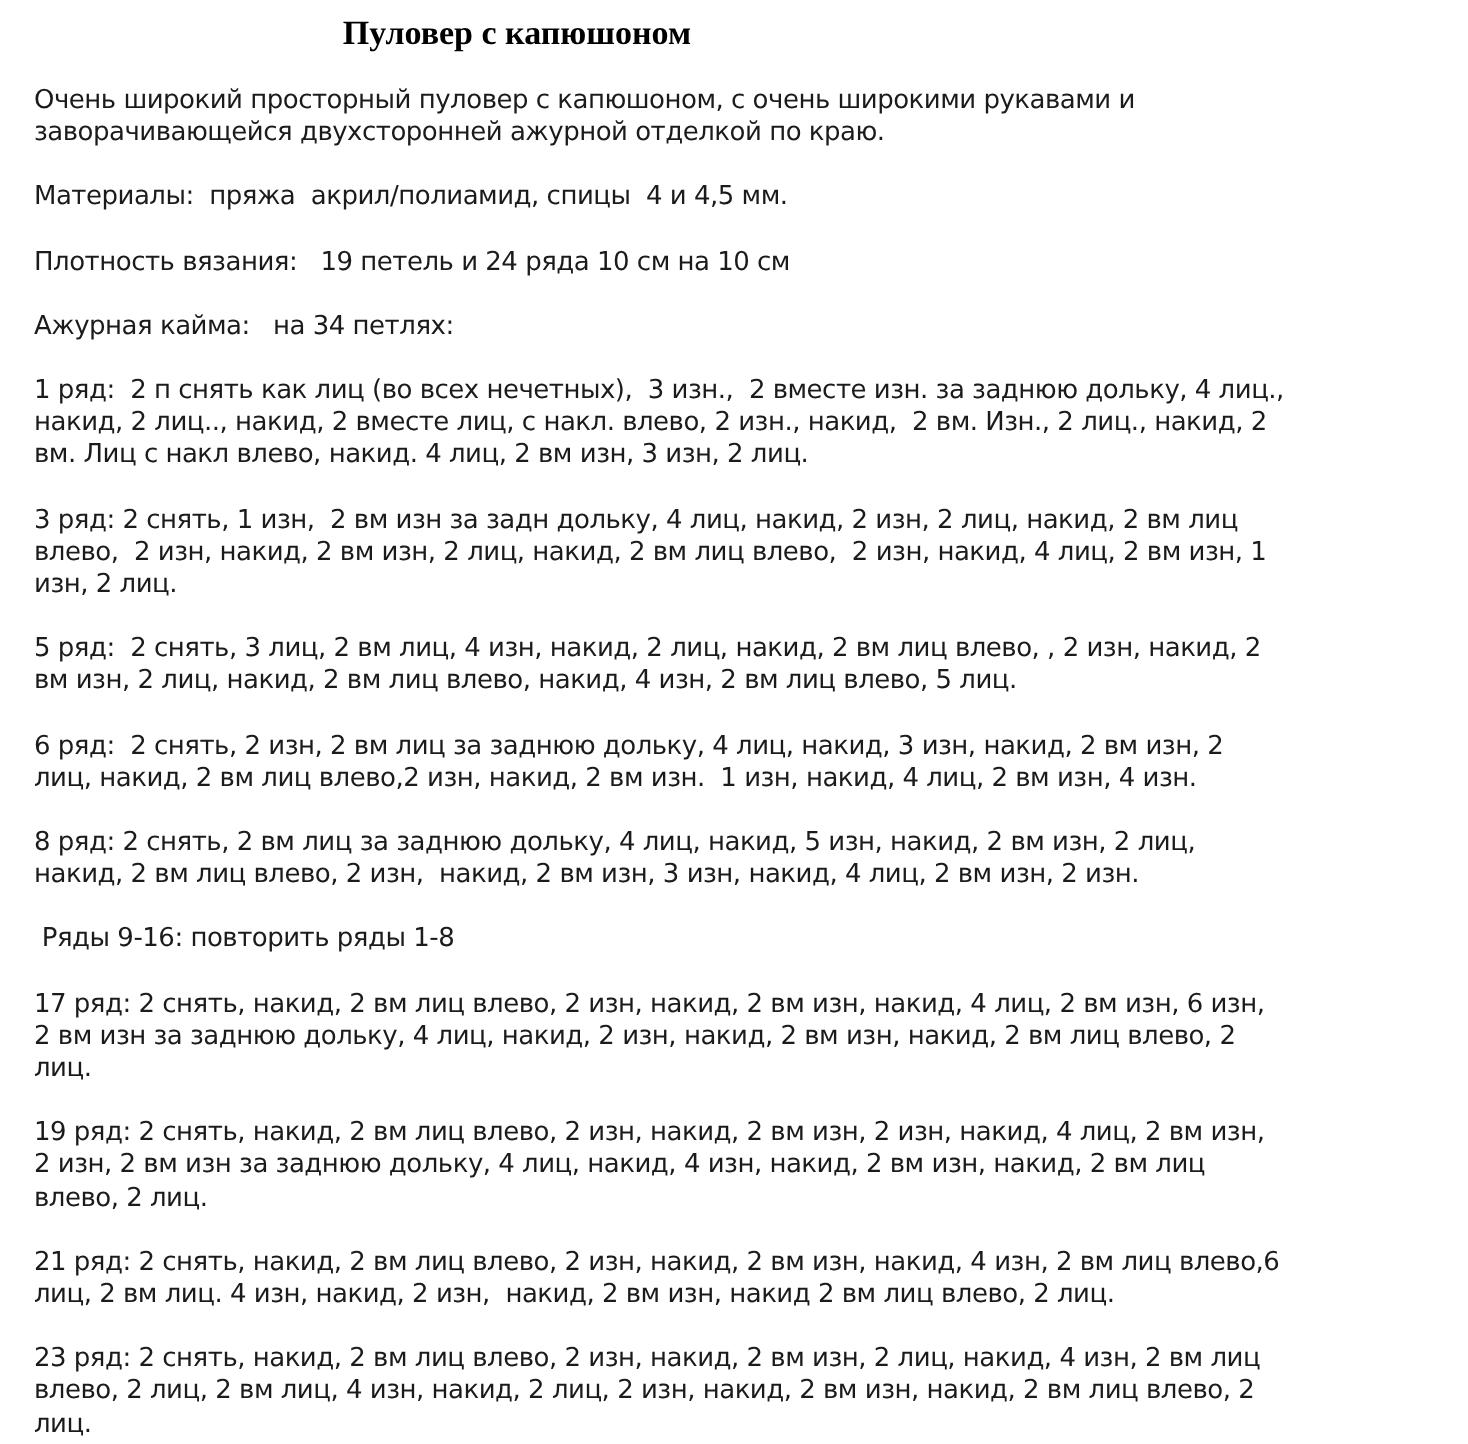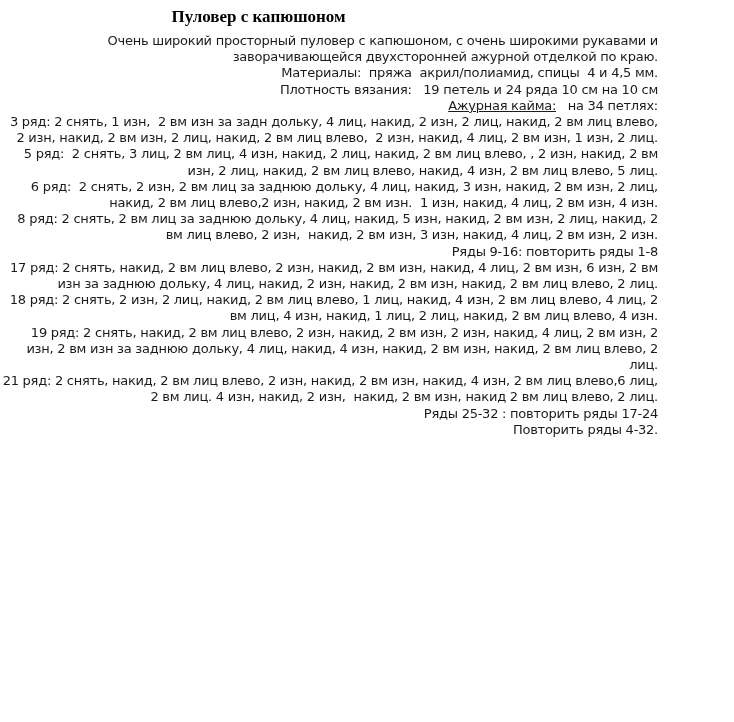--- a/index.html
+++ b/index.html
@@ -24,44 +24,43 @@
     font-size: 17px;
     font-weight: bold;
     color: #000000;
     width: 515px;
     text-align: center;
     margin: 2px 0 6px 0;
     line-height: 20px;
     letter-spacing: 0;
   }
   .line {
-    margin: 0;
+    margin: 16px;
     white-space: pre-wrap;
-    text-align: right;
   }
   .underline {
-    text-decoration: underline;
   }
 </style>
 </head>
 <body>
 
 <div class="page">
   <h1 class="title">Пуловер с капюшоном</h1>
 
   <p class="line">Очень широкий просторный пуловер с капюшоном, с очень широкими рукавами и заворачивающейся двухсторонней ажурной отделкой по краю.</p>
   <p class="line">Материалы:  пряжа  акрил/полиамид, спицы  4 и 4,5 мм.</p>
   <p class="line">Плотность вязания:   19 петель и 24 ряда 10 см на 10 см</p>
 
   <p class="line"><span class="underline">Ажурная кайма:</span><span>   на 34 петлях:</span></p>
 
+  <p class="line">1 ряд:  2 п снять как лиц (во всех нечетных),  3 изн.,  2 вместе изн. за заднюю дольку, 4 лиц., накид, 2 лиц.., накид, 2 вместе лиц, с накл. влево, 2 изн., накид,  2 вм. Изн., 2 лиц., накид, 2 вм. Лиц с накл влево, накид. 4 лиц, 2 вм изн, 3 изн, 2 лиц.</p>
   <p class="line">3 ряд: 2 снять, 1 изн,  2 вм изн за задн дольку, 4 лиц, накид, 2 изн, 2 лиц, накид, 2 вм лиц влево,  2 изн, накид, 2 вм изн, 2 лиц, накид, 2 вм лиц влево,  2 изн, накид, 4 лиц, 2 вм изн, 1 изн, 2 лиц.</p>
   <p class="line">5 ряд:  2 снять, 3 лиц, 2 вм лиц, 4 изн, накид, 2 лиц, накид, 2 вм лиц влево, , 2 изн, накид, 2 вм изн, 2 лиц, накид, 2 вм лиц влево, накид, 4 изн, 2 вм лиц влево, 5 лиц.</p>
   <p class="line">6 ряд:  2 снять, 2 изн, 2 вм лиц за заднюю дольку, 4 лиц, накид, 3 изн, накид, 2 вм изн, 2 лиц, накид, 2 вм лиц влево,2 изн, накид, 2 вм изн.  1 изн, накид, 4 лиц, 2 вм изн, 4 изн.</p>
   <p class="line">8 ряд: 2 снять, 2 вм лиц за заднюю дольку, 4 лиц, накид, 5 изн, накид, 2 вм изн, 2 лиц, накид, 2 вм лиц влево, 2 изн,  накид, 2 вм изн, 3 изн, накид, 4 лиц, 2 вм изн, 2 изн.</p>
   <p class="line"> Ряды 9-16: повторить ряды 1-8</p>
   <p class="line">17 ряд: 2 снять, накид, 2 вм лиц влево, 2 изн, накид, 2 вм изн, накид, 4 лиц, 2 вм изн, 6 изн, 2 вм изн за заднюю дольку, 4 лиц, накид, 2 изн, накид, 2 вм изн, накид, 2 вм лиц влево, 2 лиц.</p>
-  <p class="line">18 ряд: 2 снять, 2 изн, 2 лиц, накид, 2 вм лиц влево, 1 лиц, накид, 4 изн, 2 вм лиц влево, 4 лиц, 2 вм лиц, 4 изн, накид, 1 лиц, 2 лиц, накид, 2 вм лиц влево, 4 изн.</p>
   <p class="line">19 ряд: 2 снять, накид, 2 вм лиц влево, 2 изн, накид, 2 вм изн, 2 изн, накид, 4 лиц, 2 вм изн, 2 изн, 2 вм изн за заднюю дольку, 4 лиц, накид, 4 изн, накид, 2 вм изн, накид, 2 вм лиц влево, 2 лиц.</p>
   <p class="line">21 ряд: 2 снять, накид, 2 вм лиц влево, 2 изн, накид, 2 вм изн, накид, 4 изн, 2 вм лиц влево,6 лиц, 2 вм лиц. 4 изн, накид, 2 изн,  накид, 2 вм изн, накид 2 вм лиц влево, 2 лиц.</p>
+  <p class="line">23 ряд: 2 снять, накид, 2 вм лиц влево, 2 изн, накид, 2 вм изн, 2 лиц, накид, 4 изн, 2 вм лиц влево, 2 лиц, 2 вм лиц, 4 изн, накид, 2 лиц, 2 изн, накид, 2 вм изн, накид, 2 вм лиц влево, 2 лиц.</p>
   <p class="line">Ряды 25-32 : повторить ряды 17-24</p>
   <p class="line">Повторить ряды 4-32.</p>
 </div>
 
 </body></html>

